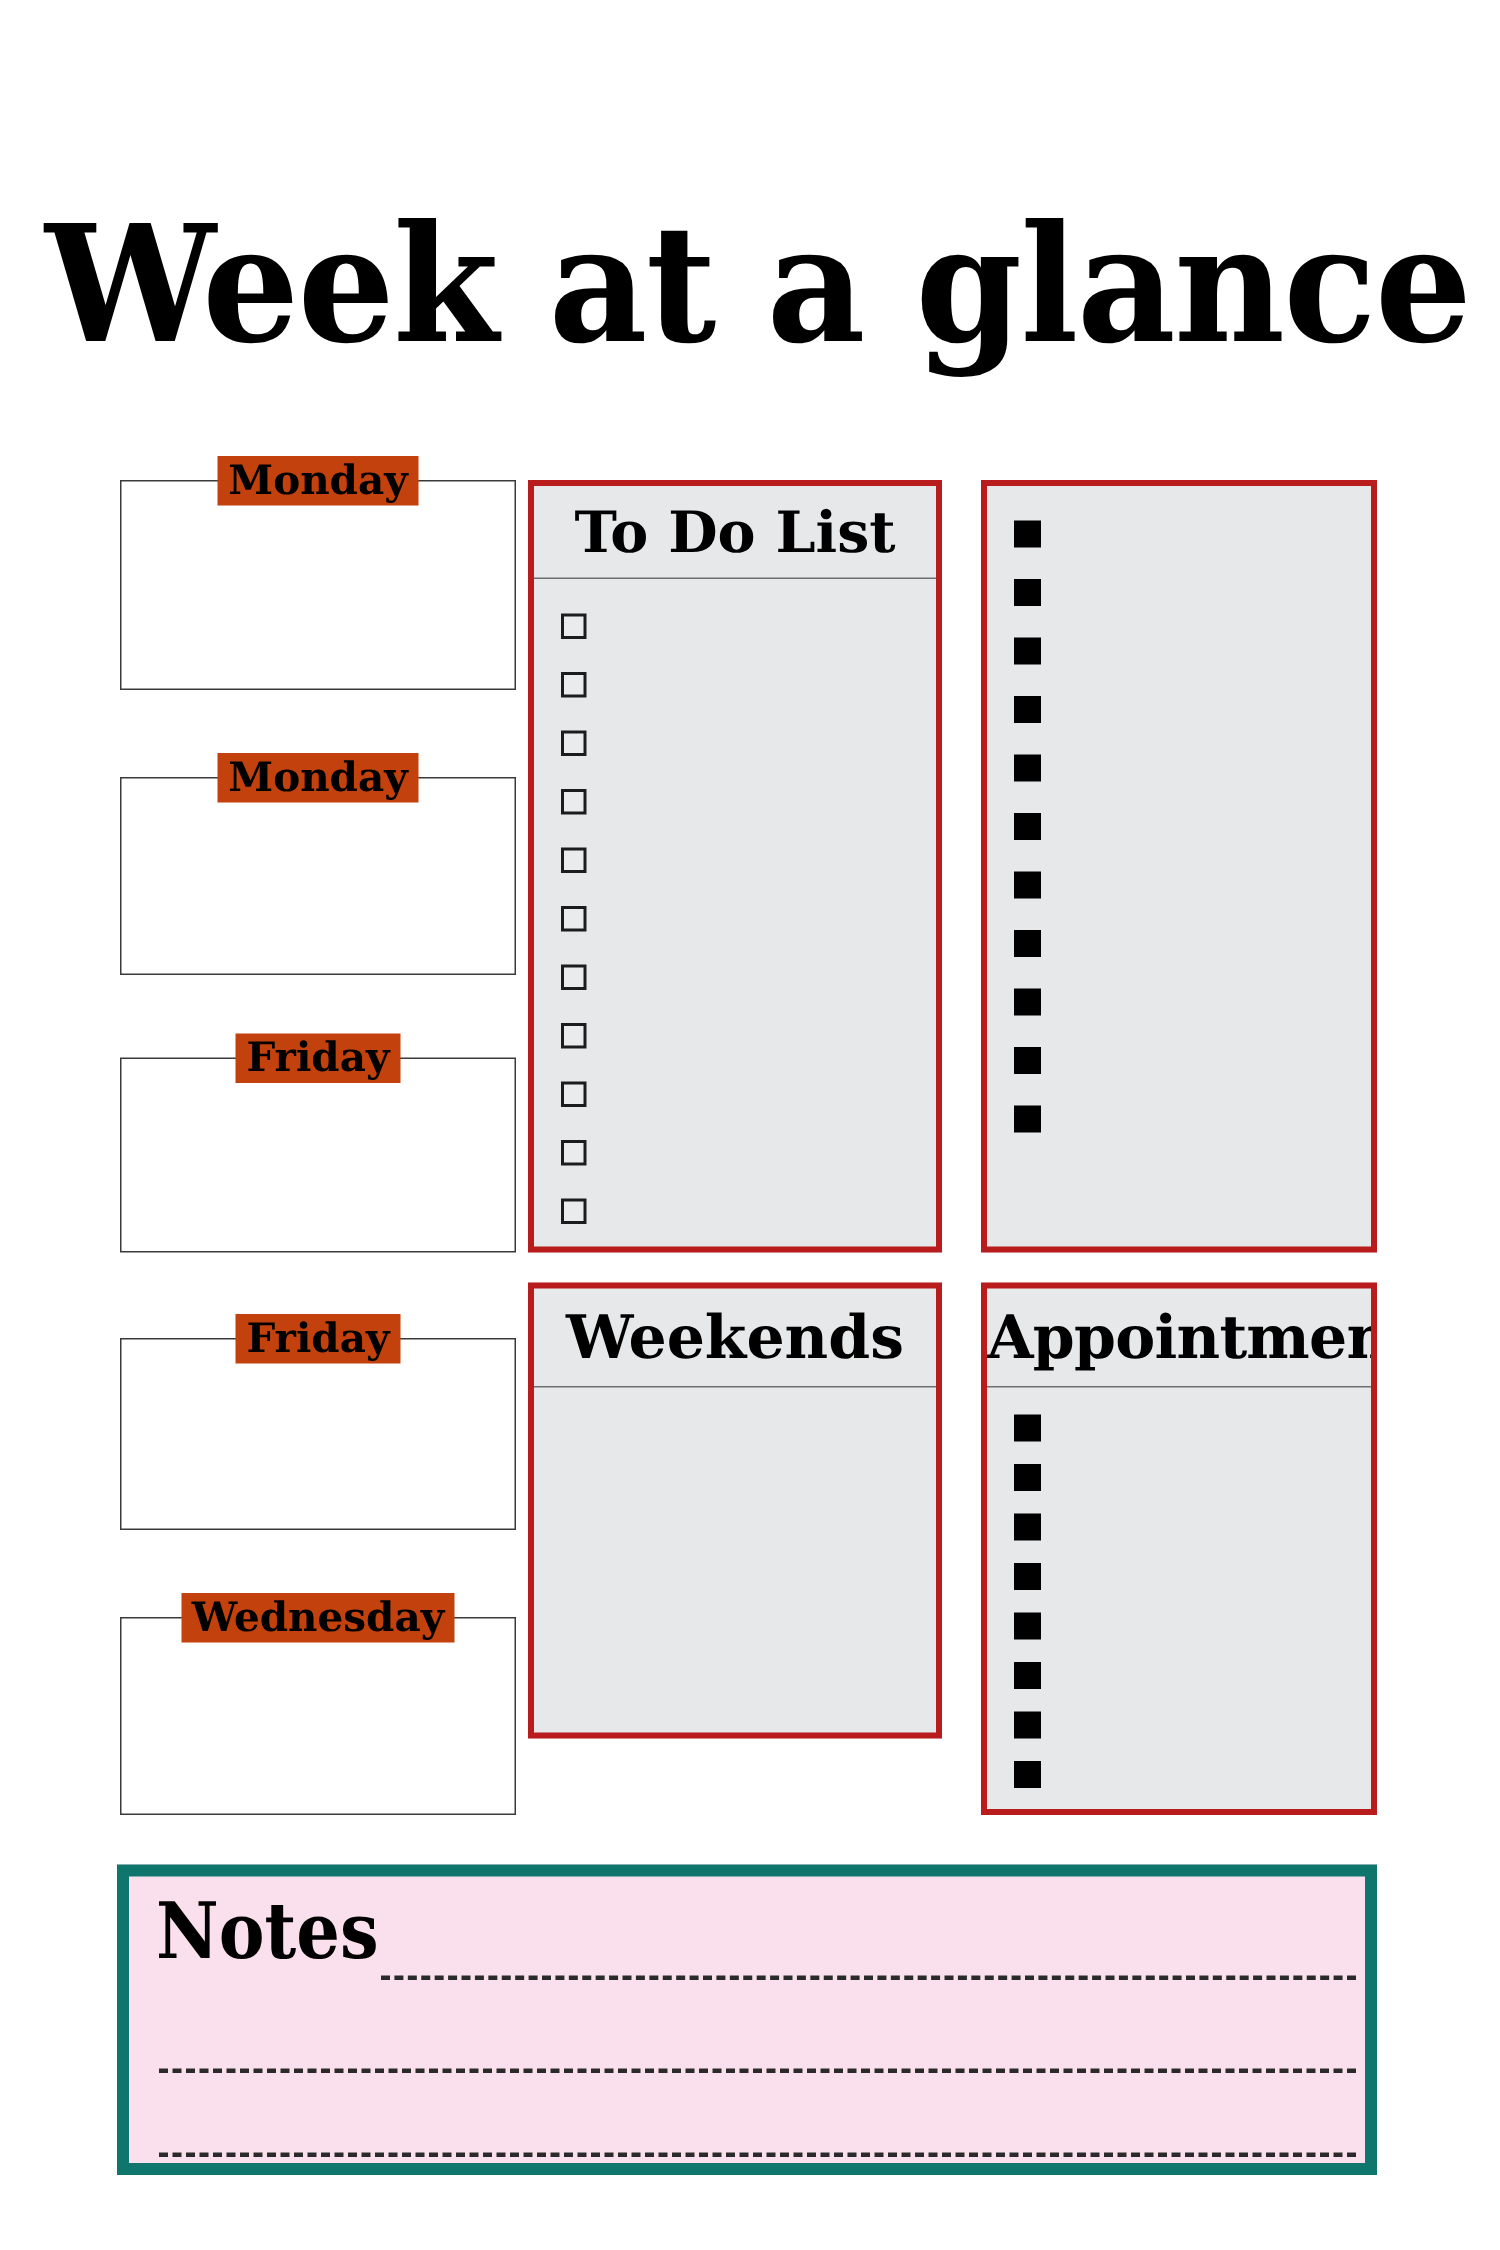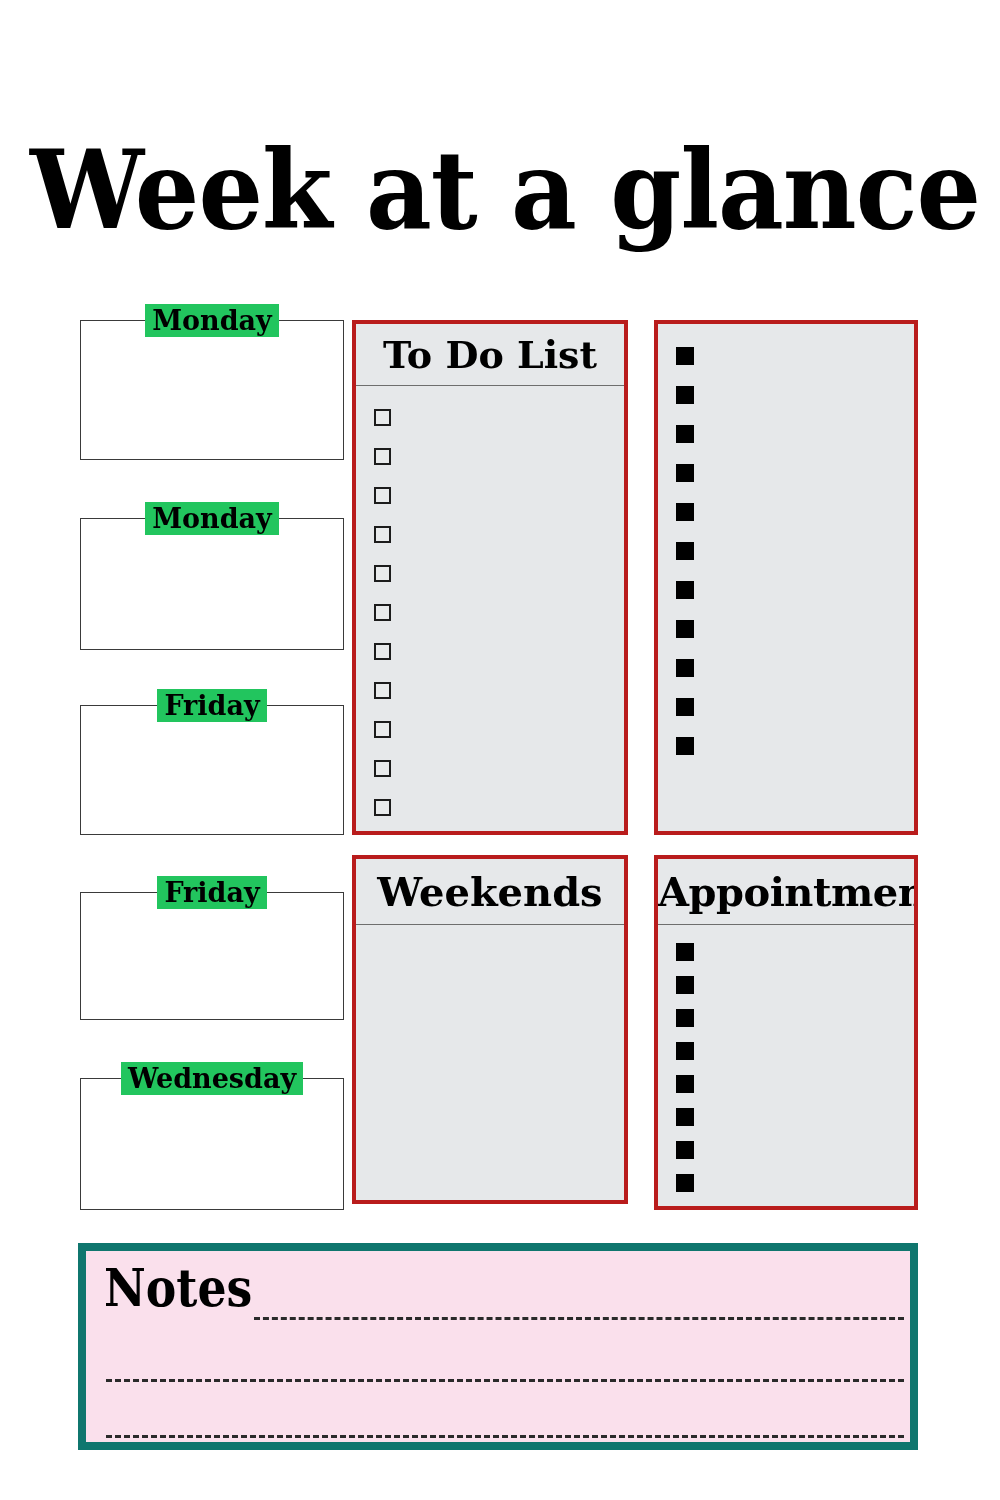--- a/index.html
+++ b/index.html
@@ -46,21 +46,21 @@
   .day-label-wrap {
     position: absolute;
     left: 0;
     width: 100%;
     top: -17px;
     text-align: center;
     pointer-events: none;
   }
   .day-label {
     display: inline-block;
-    background: #22c55e;
+    background: #c2410c;
     padding: 0 7px;
     font-family: "DejaVu Serif", "Liberation Serif", serif;
     font-weight: 700;
     font-size: 27px;
     line-height: 33px;
     color: #000000;
     white-space: nowrap;
   }
 
   
@@ -253,21 +253,21 @@
         <div class="list-row" style="height: 39px;">
           <span class="square-mark"></span>
         </div>
         <div class="list-row" style="height: 39px;">
           <span class="square-mark"></span>
         </div>
       </div>
   </div>
 </div>
 
-<div class="panel" id="panel-weekends" style="left:352px; top:855px; width:276px; height:349px;">
+<div class="panel" id="panel-weekends" style="left:352px; top:855px; width:276px; height:304px;">
   <div class="panel-header h-weekends">Weekends</div>
   <div class="panel-body" style="height:285px;">
     <div class="row-list" id="weekends-rows" style="top: 12px;"></div>
   </div>
 </div>
 
 <div class="panel" id="panel-appointment" style="left:654px; top:855px; width:264px; height:355px;">
   <div class="panel-header h-appt">Appointment</div>
   <div class="panel-body" style="height:285px;">
     <div class="row-list" id="appointment-rows" style="top: 10px;">

